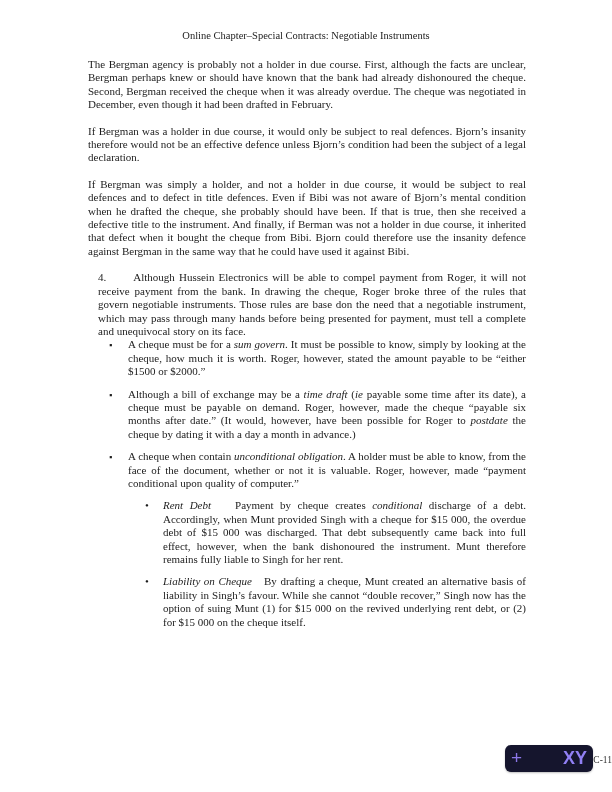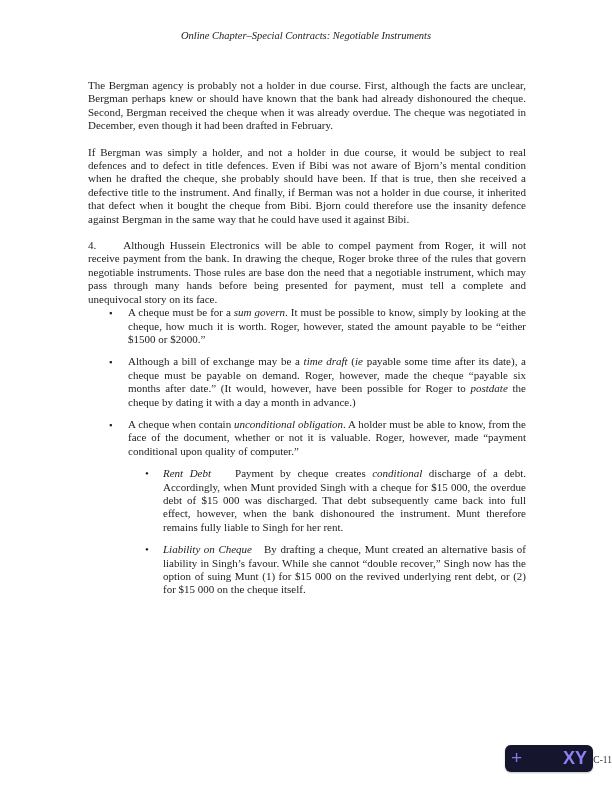--- a/index.html
+++ b/index.html
@@ -9,35 +9,34 @@
     height: 792px;
     background: #ffffff;
     font-family: "Liberation Serif", serif;
     color: #1c1c1c;
     overflow: hidden;
   }
   .running-header {
     position: absolute;
     top: 30px; left: 0; right: 0;
     text-align: center;
-    font-style: italic;
     font-size: 10.5px;
     color: #222;
   }
   .content {
     position: absolute;
-    top: 79px;
+    top: 58px;
     left: 88px;
     width: 438px;
     font-size: 11px;
     line-height: 13.4px;
     text-align: justify;
   }
   p.para { margin: 0 0 13px 0; }
-  p.numbered { margin: 0 0 0 0; }
+  p.numbered { margin: 0 0 0 10px; }
   .num-tab { display: inline-block; width: 27px; }
   .tab-a { display: inline-block; width: 24px; }
   .tab-b { display: inline-block; width: 12px; }
   .i { font-style: italic; }
   ul.blist { list-style: none; margin: 0; padding: 0; }
   ul.blist-4 { margin-left: 21px; margin-bottom: 4px; }
   ul.blist-4 li { position: relative; padding-left: 19px; margin-bottom: 9px; }
   ul.blist-5 { margin-left: 57px; }
   ul.blist-5 li { position: relative; padding-left: 18px; margin-bottom: 9px; }
   .marker { position: absolute; left: 0; top: 0; }
@@ -81,20 +80,21 @@
 <body>
 
 <div class="page">
 
   <div class="running-header">Online Chapter–Special Contracts: Negotiable Instruments</div>
 
   <div class="content">
 
     <p class="para">The Bergman agency is probably not a holder in due course. First, although the facts are unclear, Bergman perhaps knew or should have known that the bank had already dishonoured the cheque. Second, Bergman received the cheque when it was already overdue. The cheque was negotiated in December, even though it had been drafted in February.</p>
 
+    <p class="para">If Bergman was a holder in due course, it would only be subject to real defences. Bjorn’s insanity therefore would not be an effective defence unless Bjorn’s condition had been the subject of a legal declaration.</p>
 
     <p class="para">If Bergman was simply a holder, and not a holder in due course, it would be subject to real defences and to defect in title defences. Even if Bibi was not aware of Bjorn’s mental condition when he drafted the cheque, she probably should have been. If that is true, then she received a defective title to the instrument. And finally, if Berman was not a holder in due course, it inherited that defect when it bought the cheque from Bibi. Bjorn could therefore use the insanity defence against Bergman in the same way that he could have used it against Bibi.</p>
 
     <p class="para numbered"><span>4.</span><span class="num-tab"></span><span>Although Hussein Electronics will be able to compel payment from Roger, it will not receive payment from the bank. In drawing the cheque, Roger broke three of the rules that govern negotiable instruments. Those rules are base don the need that a negotiable instrument, which may pass through many hands before being presented for payment, must tell a complete and unequivocal story on its face.</span></p>
 
     <ul class="blist blist-4">
       <li>
         <span class="marker marker-sq">▪</span><span>A cheque must be for a </span><span class="i">sum govern</span><span>. It must be possible to know, simply by looking at the cheque, how much it is worth. Roger, however, stated the amount payable to be “either $1500 or $2000.”</span>
       </li>
       <li>

